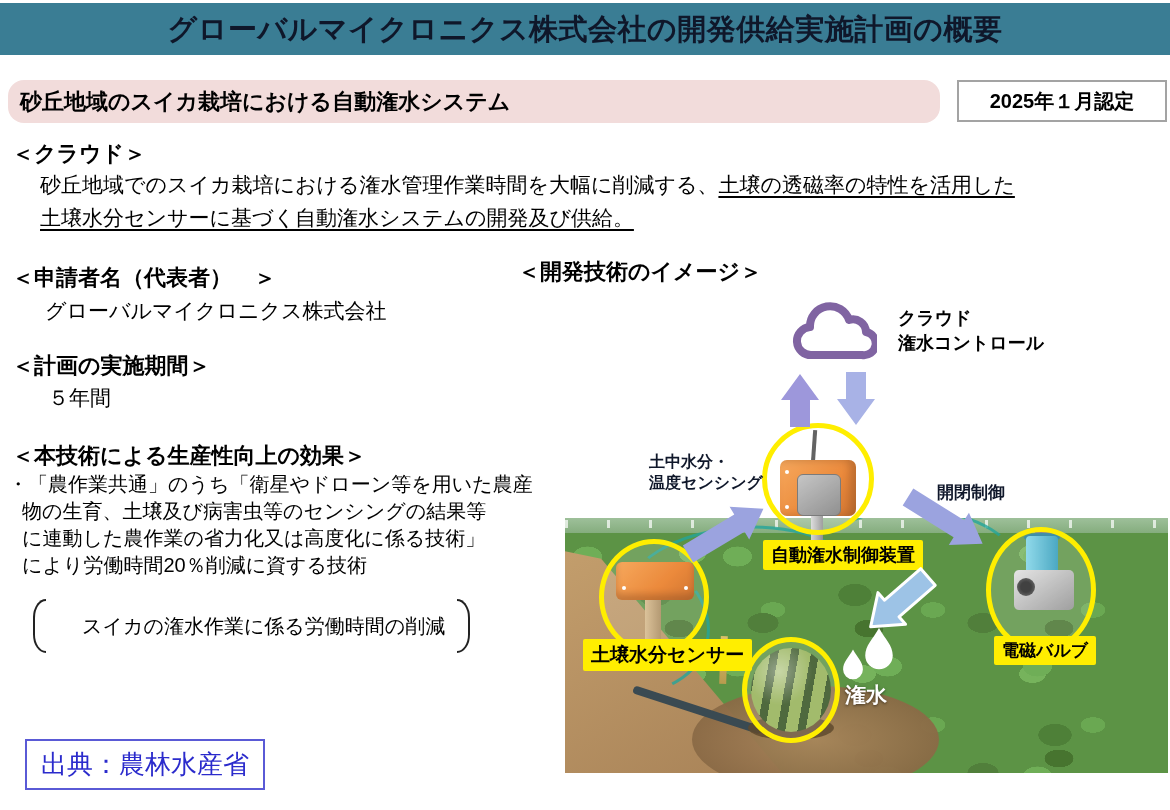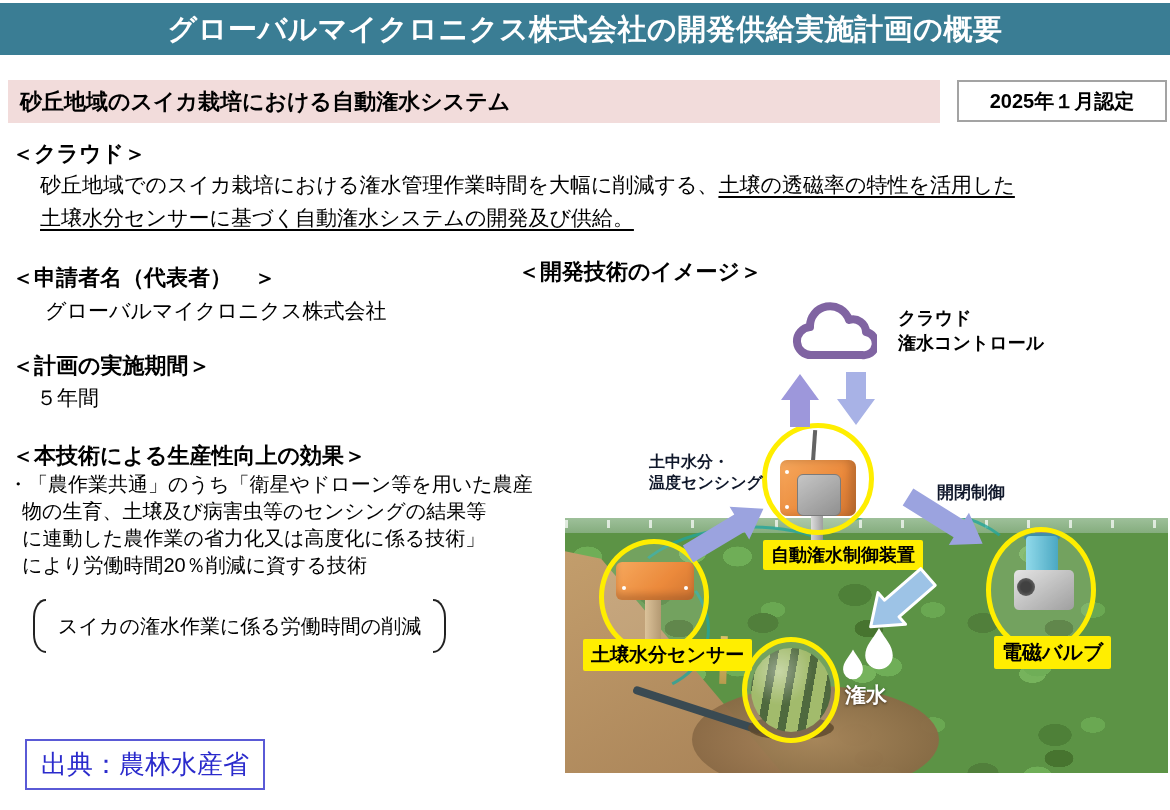--- a/index.html
+++ b/index.html
@@ -1,46 +1,46 @@
 <!DOCTYPE html>
 <html><head>
 <meta charset="utf-8">
 <style>
   html,body{margin:0;padding:0;background:#fff;}
   .slide{position:relative;width:1170px;height:810px;background:#fff;overflow:hidden;
          font-family:"Liberation Sans","DejaVu Sans",sans-serif;color:#000;}
 
   
   .header{position:absolute;left:0;top:3px;width:1170px;height:52px;background:#3A7D94;}
-  .header-title{width:100%;text-align:center;line-height:52px;font-size:29px;font-weight:700;color:#ffffff;letter-spacing:.5px;}
-
-  
-  .pinkbar{position:absolute;left:8px;top:80px;width:932px;height:43px;background:#F2DCDB;display:flex;align-items:center;}
+  .header-title{width:100%;text-align:center;line-height:52px;font-size:29px;font-weight:700;color:#0f172a;letter-spacing:.5px;}
+
+  
+  .pinkbar{position:absolute;left:8px;top:80px;width:932px;height:43px;background:#F2DCDB;display:flex;align-items:center;border-radius:16px;}
   .pinkbar span{font-size:22px;font-weight:700;padding-left:12px;}
   .certbox{position:absolute;left:957px;top:80px;width:206px;height:38px;border:2px solid #a3a3a3;background:#fff;
            display:flex;align-items:center;justify-content:center;font-size:20px;font-weight:700;text-align:center;}
 
   
   .h-sec{position:absolute;font-size:22px;font-weight:700;white-space:nowrap;}
   .overview-head{left:12px;top:139px;}
   .overview-body{position:absolute;left:40px;top:168px;width:1030px;font-size:21px;line-height:33px;}
   .u{text-decoration:underline;text-underline-offset:4px;text-decoration-thickness:1.5px;}
   .applicant-head{left:12px;top:263px;}
   .applicant-name{position:absolute;left:45px;top:297px;font-size:21px;}
   .period-head{left:12px;top:351px;}
-  .period-value{position:absolute;left:36px;top:384px;font-size:21px;}
+  .period-value{position:absolute;left:48px;top:384px;font-size:21px;}
   .effect-head{left:12px;top:441px;}
   .bullet{position:absolute;left:8px;top:471px;width:552px;font-size:20px;line-height:27px;}
   .bullet .cont{padding-left:14px;}
 
   .note{position:absolute;left:33px;top:599px;display:flex;align-items:center;gap:12px;}
   .brk{width:13px;height:54px;box-sizing:border-box;}
   .brk.l{border-left:2.5px solid #222;border-top:2.5px solid #222;border-bottom:2.5px solid #222;border-radius:14px 0 0 14px/20px 0 0 20px;}
   .brk.r{border-right:2.5px solid #222;border-top:2.5px solid #222;border-bottom:2.5px solid #222;border-radius:0 14px 14px 0/0 20px 20px 0;}
-  .note-text{font-size:20px;white-space:nowrap;}
+  .note-text{font-size:20px;white-space:nowrap;margin-left:24px;}
 
   .source{position:absolute;left:25px;top:739px;border:2px solid #5a5ad6;background:#fff;color:#2B2BCC;
           font-size:26px;padding:6px 14px;white-space:nowrap;}
 
   
   .diagram-head{left:518px;top:257px;}
   .callout{position:absolute;left:500px;top:302px;width:284px;height:140px;border:4px solid #1F3864;border-radius:50%;
            background:#fff;display:flex;flex-direction:column;align-items:center;justify-content:center;z-index:4;}
   .callout div{font-size:17px;line-height:28px;text-align:center;white-space:nowrap;}
   .cloud{position:absolute;left:791px;top:297px;z-index:4;}
@@ -100,21 +100,21 @@
   .valve-port{left:1017px;top:578px;width:18px;height:18px;border-radius:50%;background:radial-gradient(#222 40%,#666);}
   .melon{left:751px;top:648px;width:80px;height:84px;border-radius:50%;
          background:radial-gradient(circle at 35% 28%, rgba(255,255,255,.4), rgba(255,255,255,0) 42%),
                     repeating-linear-gradient(100deg,#33511f 0 8px,#93b054 8px 20px);}
   .melon-soil{left:748px;top:716px;width:86px;height:24px;border-radius:50%;background:#5f4a2e;opacity:.85;z-index:5;}
 
   
   .ylabel{position:absolute;background:#FFEE00;color:#000;font-weight:700;padding:3px 8px;white-space:nowrap;z-index:7;border-radius:2px;}
   .lbl-device{left:763px;top:540px;font-size:18px;}
   .lbl-sensor{left:583px;top:639px;font-size:19px;}
-  .lbl-valve{left:994px;top:636px;font-size:20px;}
+  .lbl-valve{left:994px;top:636px;font-size:17px;}
   .water-label{position:absolute;left:845px;top:681px;font-size:21px;font-weight:700;color:#fff;
                text-shadow:0 1px 3px rgba(0,0,0,.55);z-index:9;}
 
   .overlay{position:absolute;left:0;top:0;z-index:8;pointer-events:none;}
 </style>
 </head>
 <body>
 
 <div class="slide">
 

